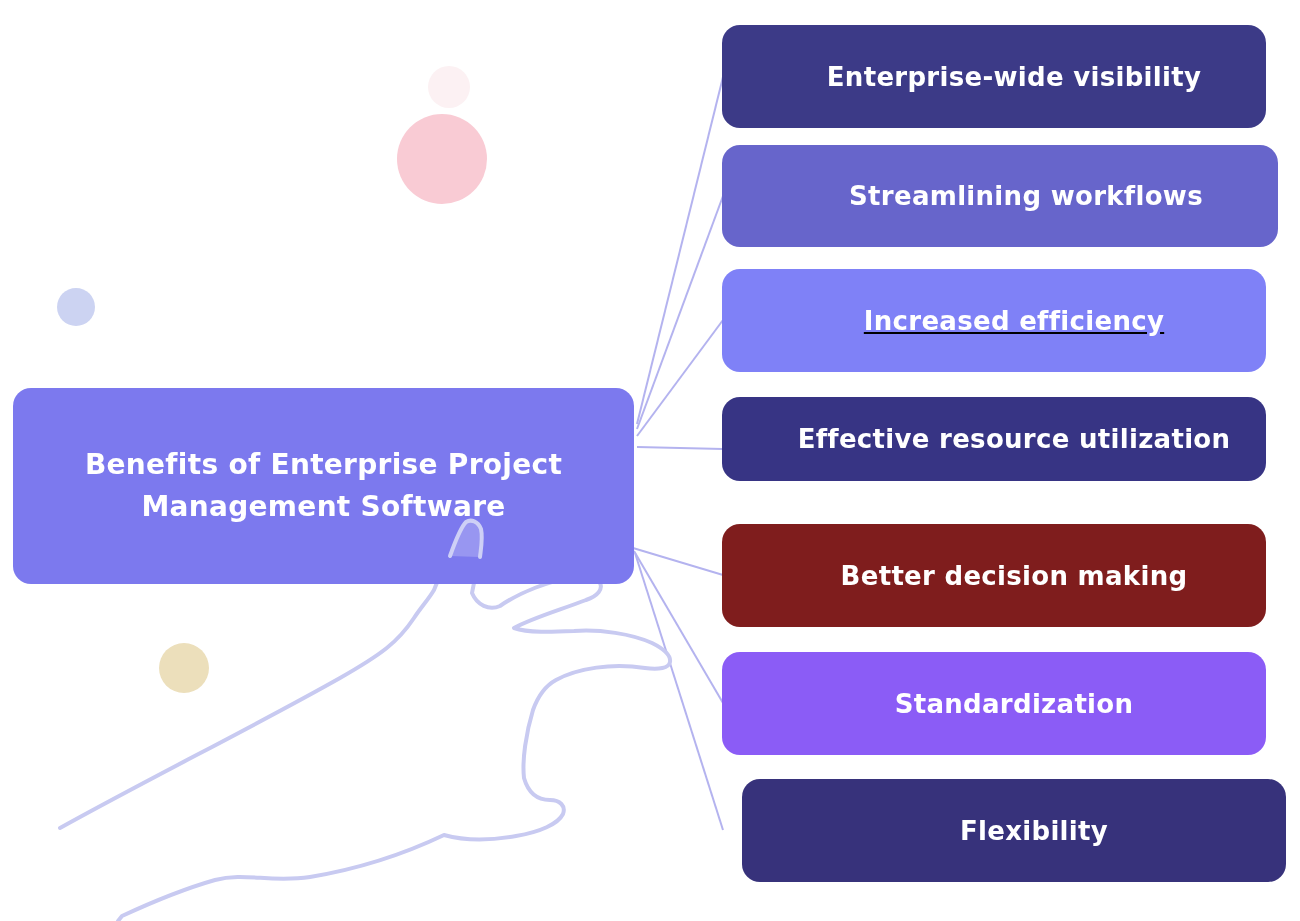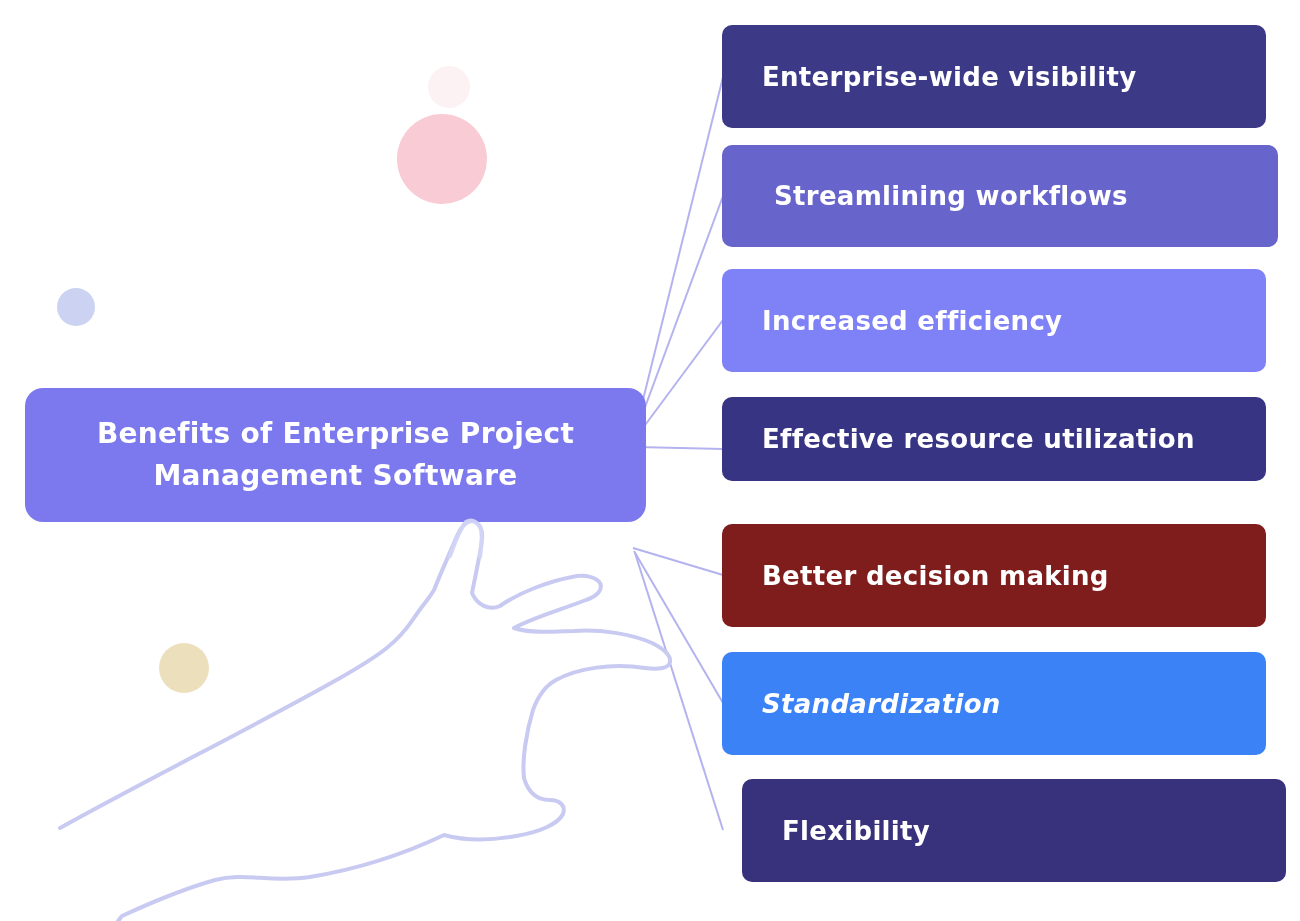--- a/index.html
+++ b/index.html
@@ -12,43 +12,43 @@
 
   
   .circle{position:absolute;border-radius:50%;}
   .circle.faint-pink{left:428px;top:66px;width:42px;height:42px;}
   .circle.pink{left:397px;top:114px;width:90px;height:90px;}
   .circle.lavender{left:57px;top:288px;width:38px;height:38px;}
   .circle.beige{left:159px;top:643px;width:50px;height:50px;}
 
   
   .root-node{
-    position:absolute;left:13px;top:388px;width:621px;height:134px;
+    position:absolute;left:13px;top:388px;width:621px;height:196px;
     border-radius:18px;display:flex;align-items:center;justify-content:center;
     z-index:4;
-    margin-left:12px;
   }
   .root-node .label{
     width:565px;text-align:center;color:#ffffff;font-weight:bold;
     font-size:28px;line-height:1.5;letter-spacing:.3px;
   }
 
   
   .benefit-box{
     position:absolute;left:722px;width:544px;height:103px;
-    border-radius:10px;display:flex;align-items:center;
+    border-radius:18px;display:flex;align-items:center;
     z-index:6;
+    justify-content:center;
   }
   .benefit-box .label{
     color:#ffffff;font-weight:bold;font-size:26px;letter-spacing:.3px;
     padding-left:40px;white-space:nowrap;
   }
   .benefit-box:nth-of-type(1){top:25px;}
   .benefit-box:nth-of-type(2){top:145px;height:102px;}
-  .benefit-box:nth-of-type(3){top:269px;}
+  .benefit-box:nth-of-type(3){top:269px;text-decoration:underline;}
   .benefit-box:nth-of-type(4){top:397px;height:84px;}
   .benefit-box:nth-of-type(5){top:524px;}
   .benefit-box:nth-of-type(6){top:652px;}
   .benefit-box:nth-of-type(7){top:779px;margin-left:20px;}
 
   #connectors{z-index:1;}
   #hand{z-index:2;}
   #fingertip{z-index:5;}
 </style>
 </head>
@@ -122,19 +122,19 @@
   </div>
   <div class="benefit-box" style="background-color: rgb(127, 129, 247);">
     <div class="label">Increased efficiency</div>
   </div>
   <div class="benefit-box" style="background-color: rgb(55, 52, 132);">
     <div class="label">Effective resource utilization</div>
   </div>
   <div class="benefit-box" style="background-color: #7f1d1d;">
     <div class="label">Better decision making</div>
   </div>
-  <div class="benefit-box" style="background-color: #3b82f6; font-style: italic;">
+  <div class="benefit-box" style="background-color: #8b5cf6;">
     <div class="label">Standardization</div>
   </div>
   <div class="benefit-box" style="background-color: rgb(55, 50, 123);">
     <div class="label">Flexibility</div>
   </div>
 </div>
 
 </body></html>

